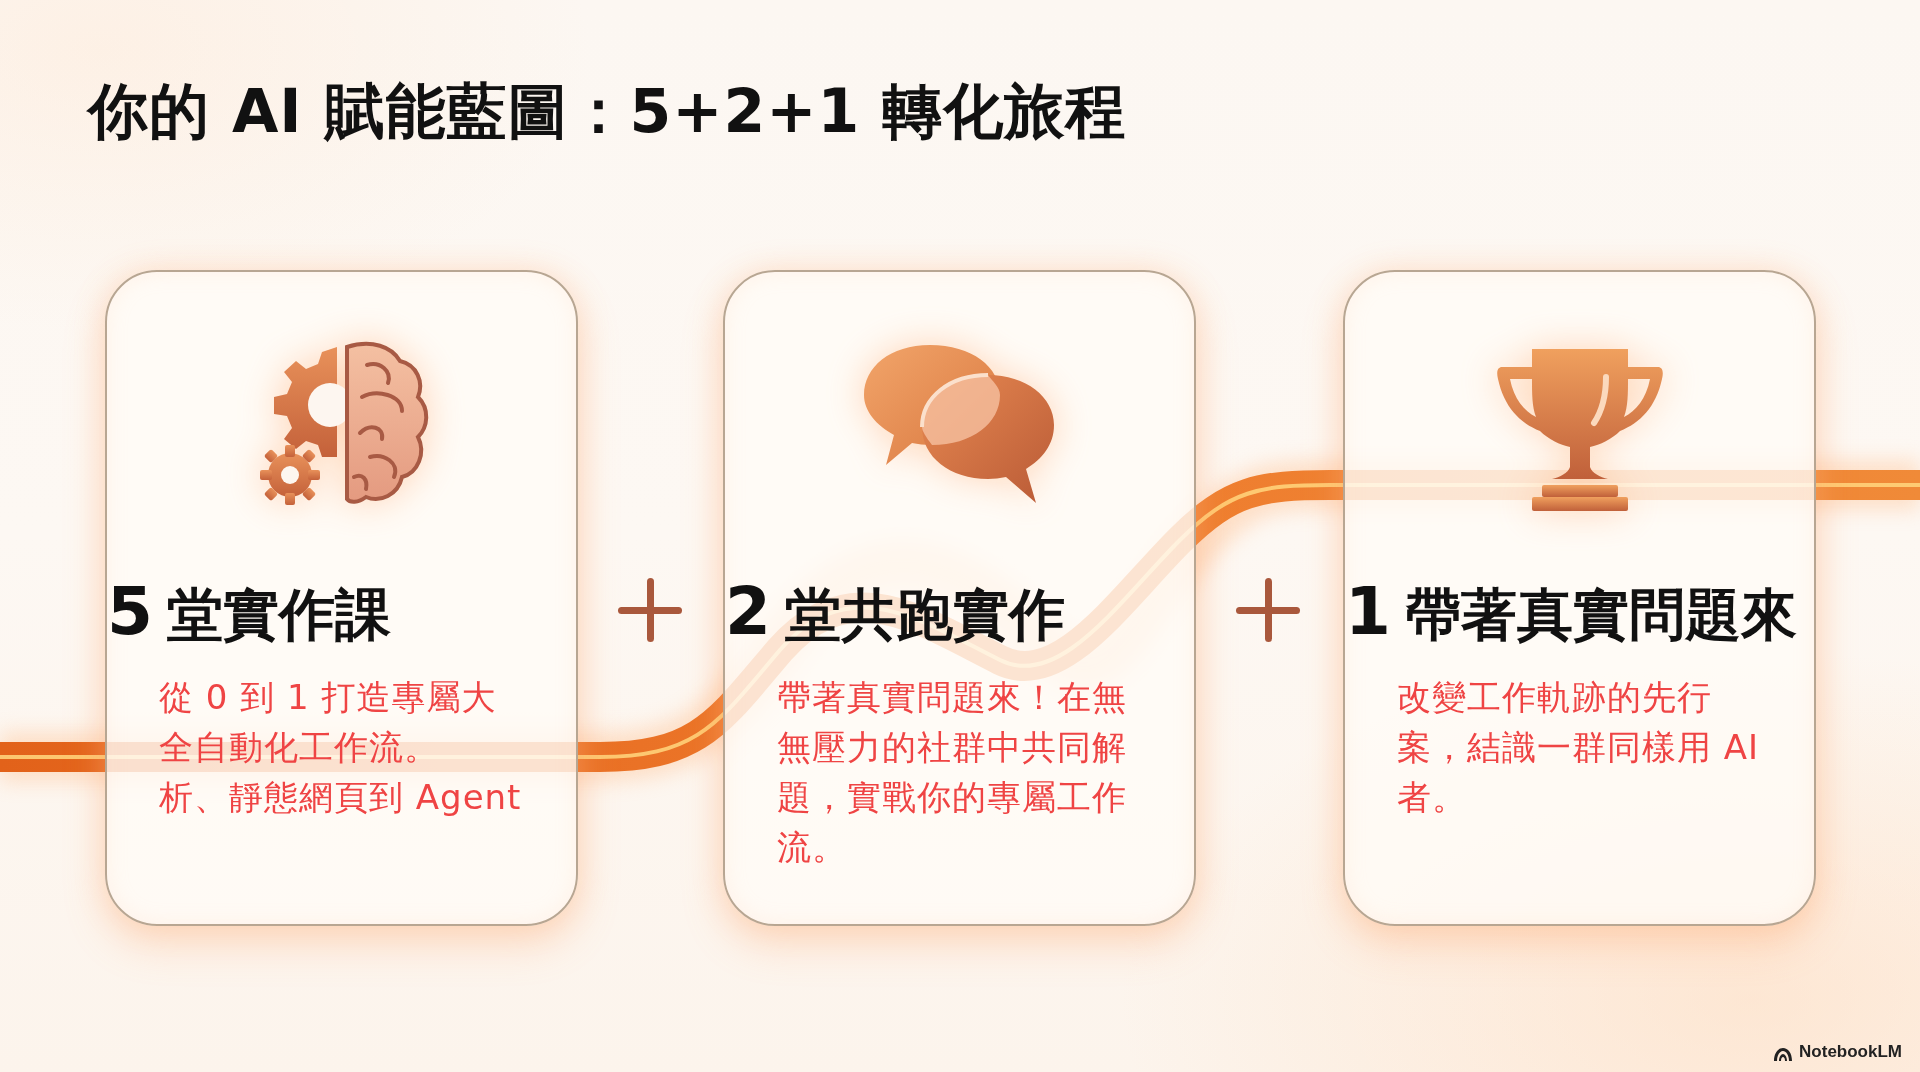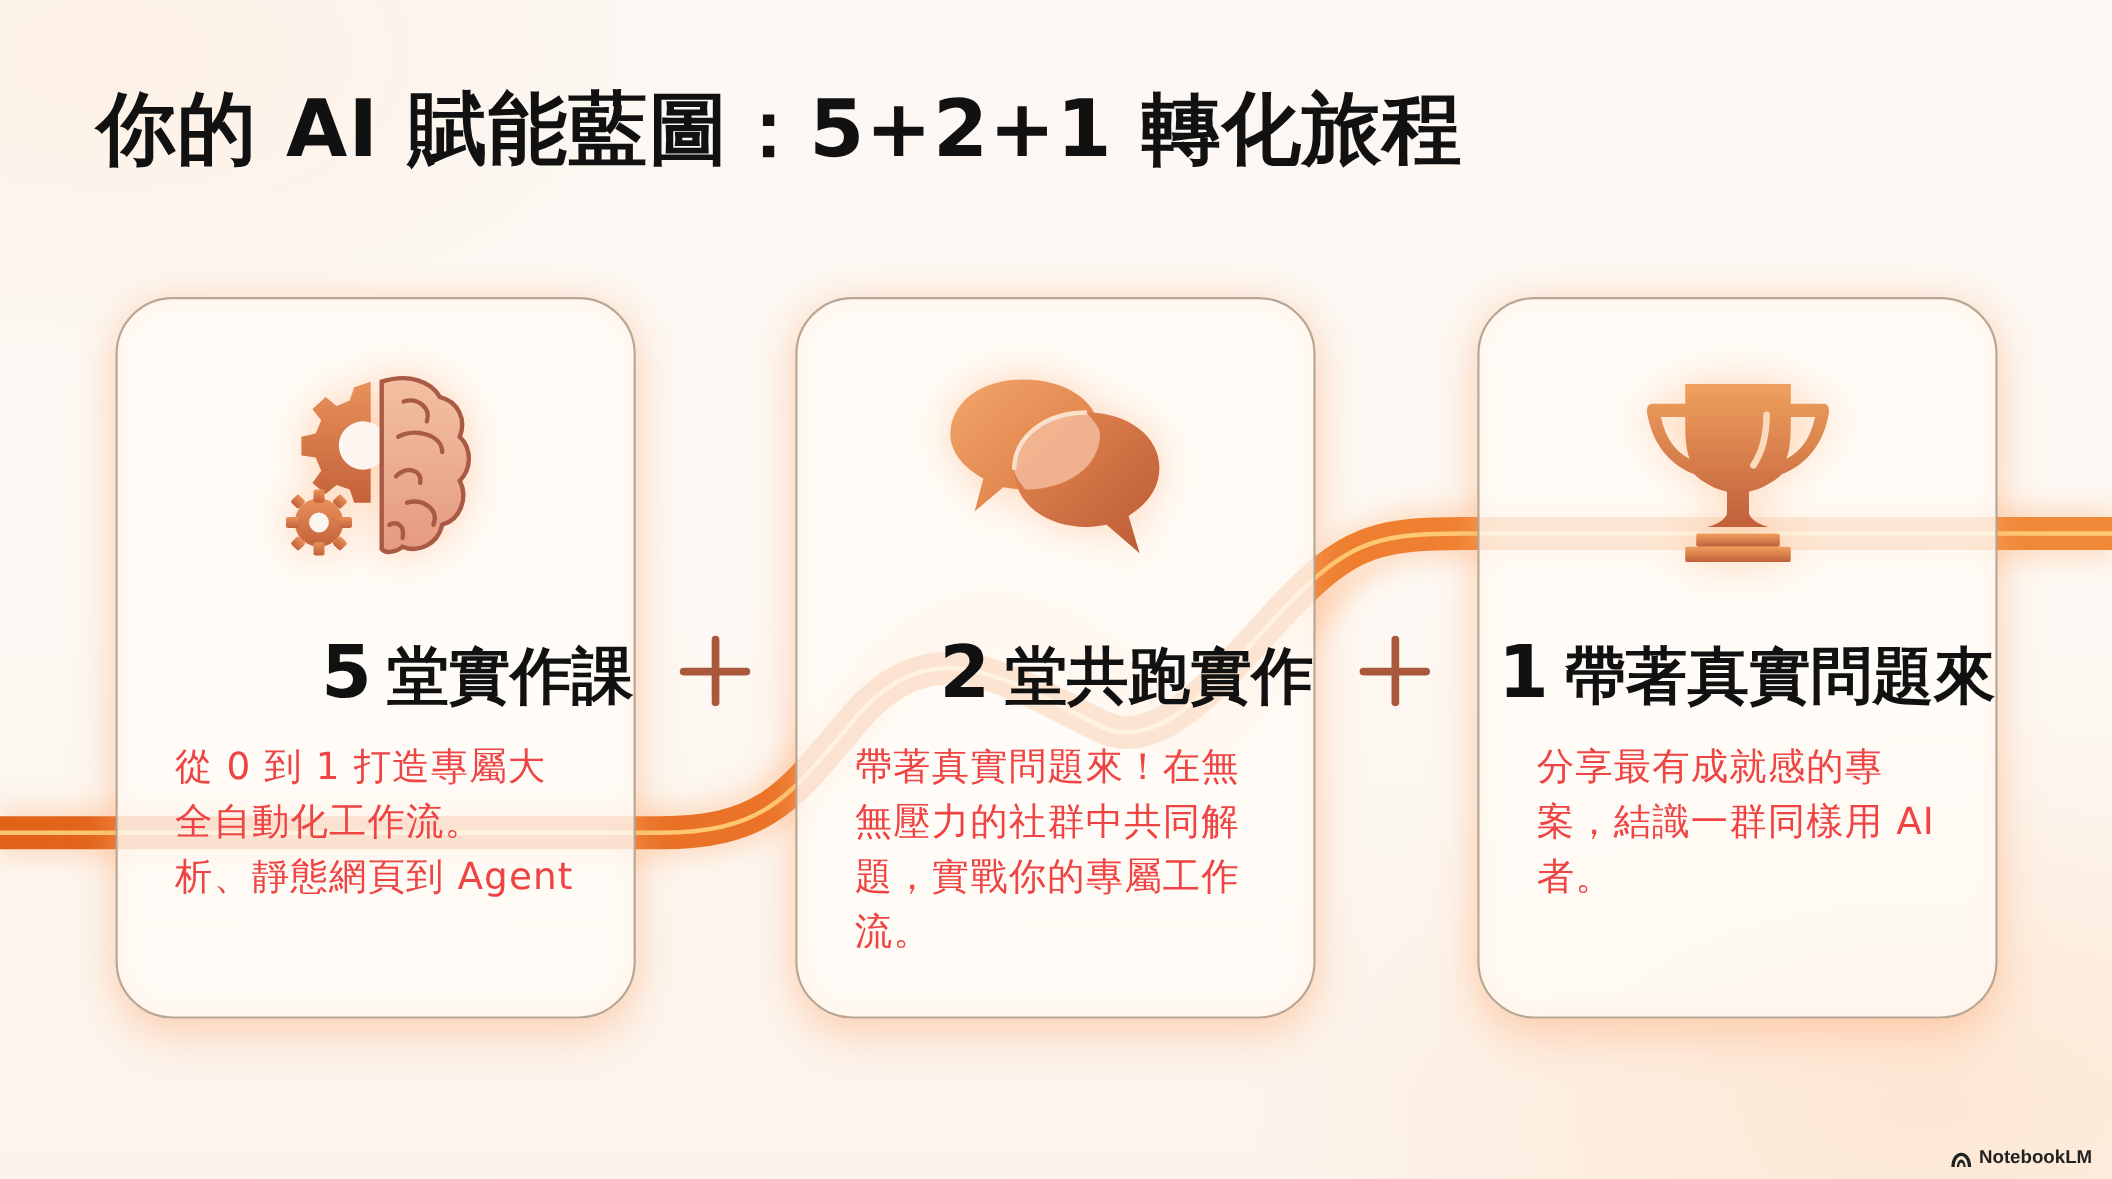--- a/index.html
+++ b/index.html
@@ -11,21 +11,21 @@
     font-family: "DejaVu Sans", "Liberation Sans", sans-serif;
     background:
       radial-gradient(ellipse 900px 500px at 1750px 1000px, rgba(255,214,180,0.45), rgba(255,255,255,0) 70%),
       radial-gradient(ellipse 700px 400px at 100px 50px, rgba(255,228,205,0.35), rgba(255,255,255,0) 70%),
       linear-gradient(180deg, #fcf7f2 0%, #fdf8f3 50%, #fcf4ec 100%);
     color: #111;
   }
   .title {
     position: absolute;
     left: 88px; top: 78px;
-    font-size: 72px;
+    font-size: 60px;
     font-weight: 700;
     letter-spacing: 1px;
     color: #111;
     white-space: nowrap;
     line-height: 1.1;
   }
   svg.wave {
     position: absolute; left: 0; top: 0;
     width: 1920px; height: 1072px;
     pointer-events: none;
@@ -50,21 +50,21 @@
     position: absolute;
     left: 50%; top: 55px;
     width: 200px; height: 190px;
     transform: translateX(-50%);
     filter: drop-shadow(0 0 18px rgba(255,170,110,0.45));
   }
   .card .card-title {
     position: absolute;
     left: 0; right: 0;
     top: 300px;
-    text-align: right;
+    text-align: left;
     font-size: 56px;
     font-weight: 700;
     color: #111;
     white-space: nowrap;
     line-height: 1.2;
   }
   .card .card-title .num {
     font-size: 66px;
     margin-right: 14px;
   }
@@ -218,21 +218,21 @@
       <path d="M52,22 L148,22 L148,40 L178,40 C182,40 184,44 182,52 C176,80 160,96 140,104 C132,112 120,118 110,120 L110,140 C112,146 120,150 128,152 L72,152 C80,150 88,146 90,140 L90,120 C80,118 68,112 60,104 C40,96 24,80 18,52 C16,44 18,40 22,40 L52,40 Z M30,52 C34,72 44,84 56,90 C52,80 52,66 52,52 Z M148,52 C148,66 148,80 144,90 C156,84 166,72 170,52 Z"></path>
       <rect x="62" y="158" width="76" height="12" rx="2"></rect>
       <rect x="52" y="170" width="96" height="14" rx="2"></rect>
     </g>
     <path d="M126,50 C126,70 122,84 114,96" fill="none" stroke="#fbd9bd" stroke-width="6" stroke-linecap="round"></path>
   </svg>
   <div class="card-title">
     <span class="num">1</span><span>帶著真實問題來</span>
   </div>
   <div class="card-desc">
-    <span>分享最有成就感的專</span>
+    <span>改變工作軌跡的先行</span>
     <span>案，結識一群同樣用 AI</span>
     <span>者。</span>
   </div>
 </div>
 
 <div class="brand">
   <svg viewBox="0 0 20 16">
     <path d="M1,15 C1,7 5,2 10,2 C15,2 19,7 19,15 L16,15 C16,9 13,5 10,5 C7,5 4,9 4,15 Z" fill="#222"></path>
     <path d="M6,15 C6,11 8,8 10,8 C12,8 14,11 14,15 L12,15 C12,12 11,11 10,11 C9,11 8,12 8,15 Z" fill="#222"></path>
   </svg>

